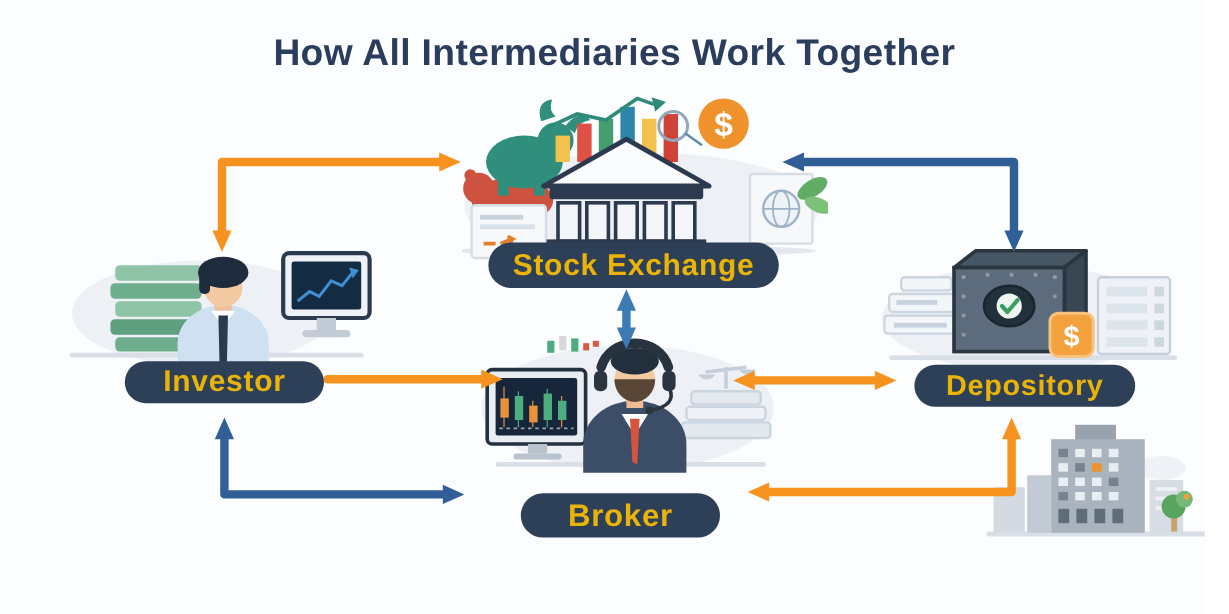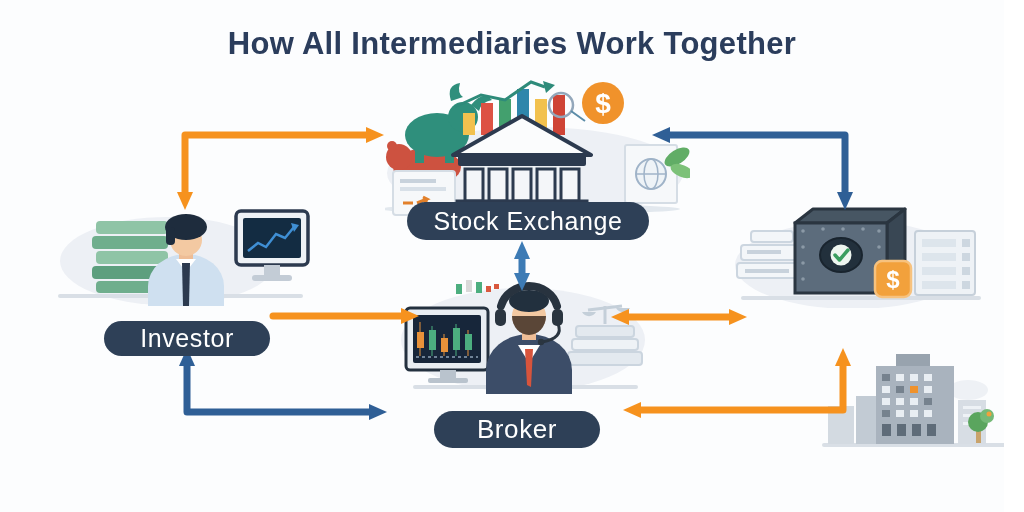--- a/index.html
+++ b/index.html
@@ -13,26 +13,26 @@
     font-size:31px;font-weight:700;color:var(--title-navy,#2b3d5c);
     letter-spacing:.3px;
   }
   .cluster{position:absolute;z-index:1;}
   #arrow-layer{position:absolute;left:0;top:0;z-index:3;pointer-events:none;}
   .arrow-o{stroke:var(--arrow-orange,#f6921e);stroke-width:7;fill:none;stroke-linejoin:round;stroke-linecap:round;}
   .arrow-b{stroke:var(--arrow-blue,#2f5f96);stroke-width:7;fill:none;stroke-linejoin:round;stroke-linecap:round;}
   .arrow-bl{stroke:var(--arrow-blue-light,#3d7bb5);stroke-width:7;fill:none;stroke-linejoin:round;stroke-linecap:round;}
   .pill{
     position:absolute;z-index:5;background:var(--pill-navy,#2e4057);
-    color:#ffffff;font-weight:400;border-radius:999px;
+    color:#eab308;font-weight:700;border-radius:999px;
     display:flex;align-items:center;justify-content:center;
     letter-spacing:.6px;
   }
   #pill-stock-exchange{left:407px;top:202px;width:242px;height:38px;font-size:25px;}
-  #pill-investor{left:104px;top:301px;width:166px;height:35px;font-size:25px;margin-top:20px;}
+  #pill-investor{left:104px;top:301px;width:166px;height:35px;font-size:25px;}
   #pill-broker{left:434px;top:391px;width:166px;height:37px;font-size:26px;margin-top:20px;}
   #pill-depository{left:762px;top:304px;width:184px;height:35px;font-size:24px;}
   #pill-company{left:829px;top:446px;width:157px;height:33px;font-size:24px;}
   svg text{font-family:"Liberation Sans","DejaVu Sans",sans-serif;font-weight:700;}
 </style>
 </head>
 <body>
 
 <div id="canvas">
 
@@ -307,14 +307,15 @@
     <path class="arrow-bl" d="M522,255 L522,277" marker-start="url(#mbl)" marker-end="url(#mbl)"></path>
     <path class="arrow-o" d="M273,316 L405,316" marker-end="url(#mo)"></path>
     <path class="arrow-o" d="M625,317 L733,317" marker-start="url(#mo)" marker-end="url(#mo)"></path>
     <path class="arrow-b" d="M187,362 L187,412 L373,412" marker-start="url(#mb)" marker-end="url(#mb)"></path>
     <path class="arrow-o" d="M843,362 L843,410 L637,410" marker-start="url(#mo)" marker-end="url(#mo)"></path>
   </svg>
 
   <div class="pill" id="pill-stock-exchange">Stock Exchange</div>
   <div class="pill" id="pill-investor">Investor</div>
   <div class="pill" id="pill-broker">Broker</div>
+  <div class="pill" id="pill-depository">Depository</div>
 
 </div>
 
 </body></html>

